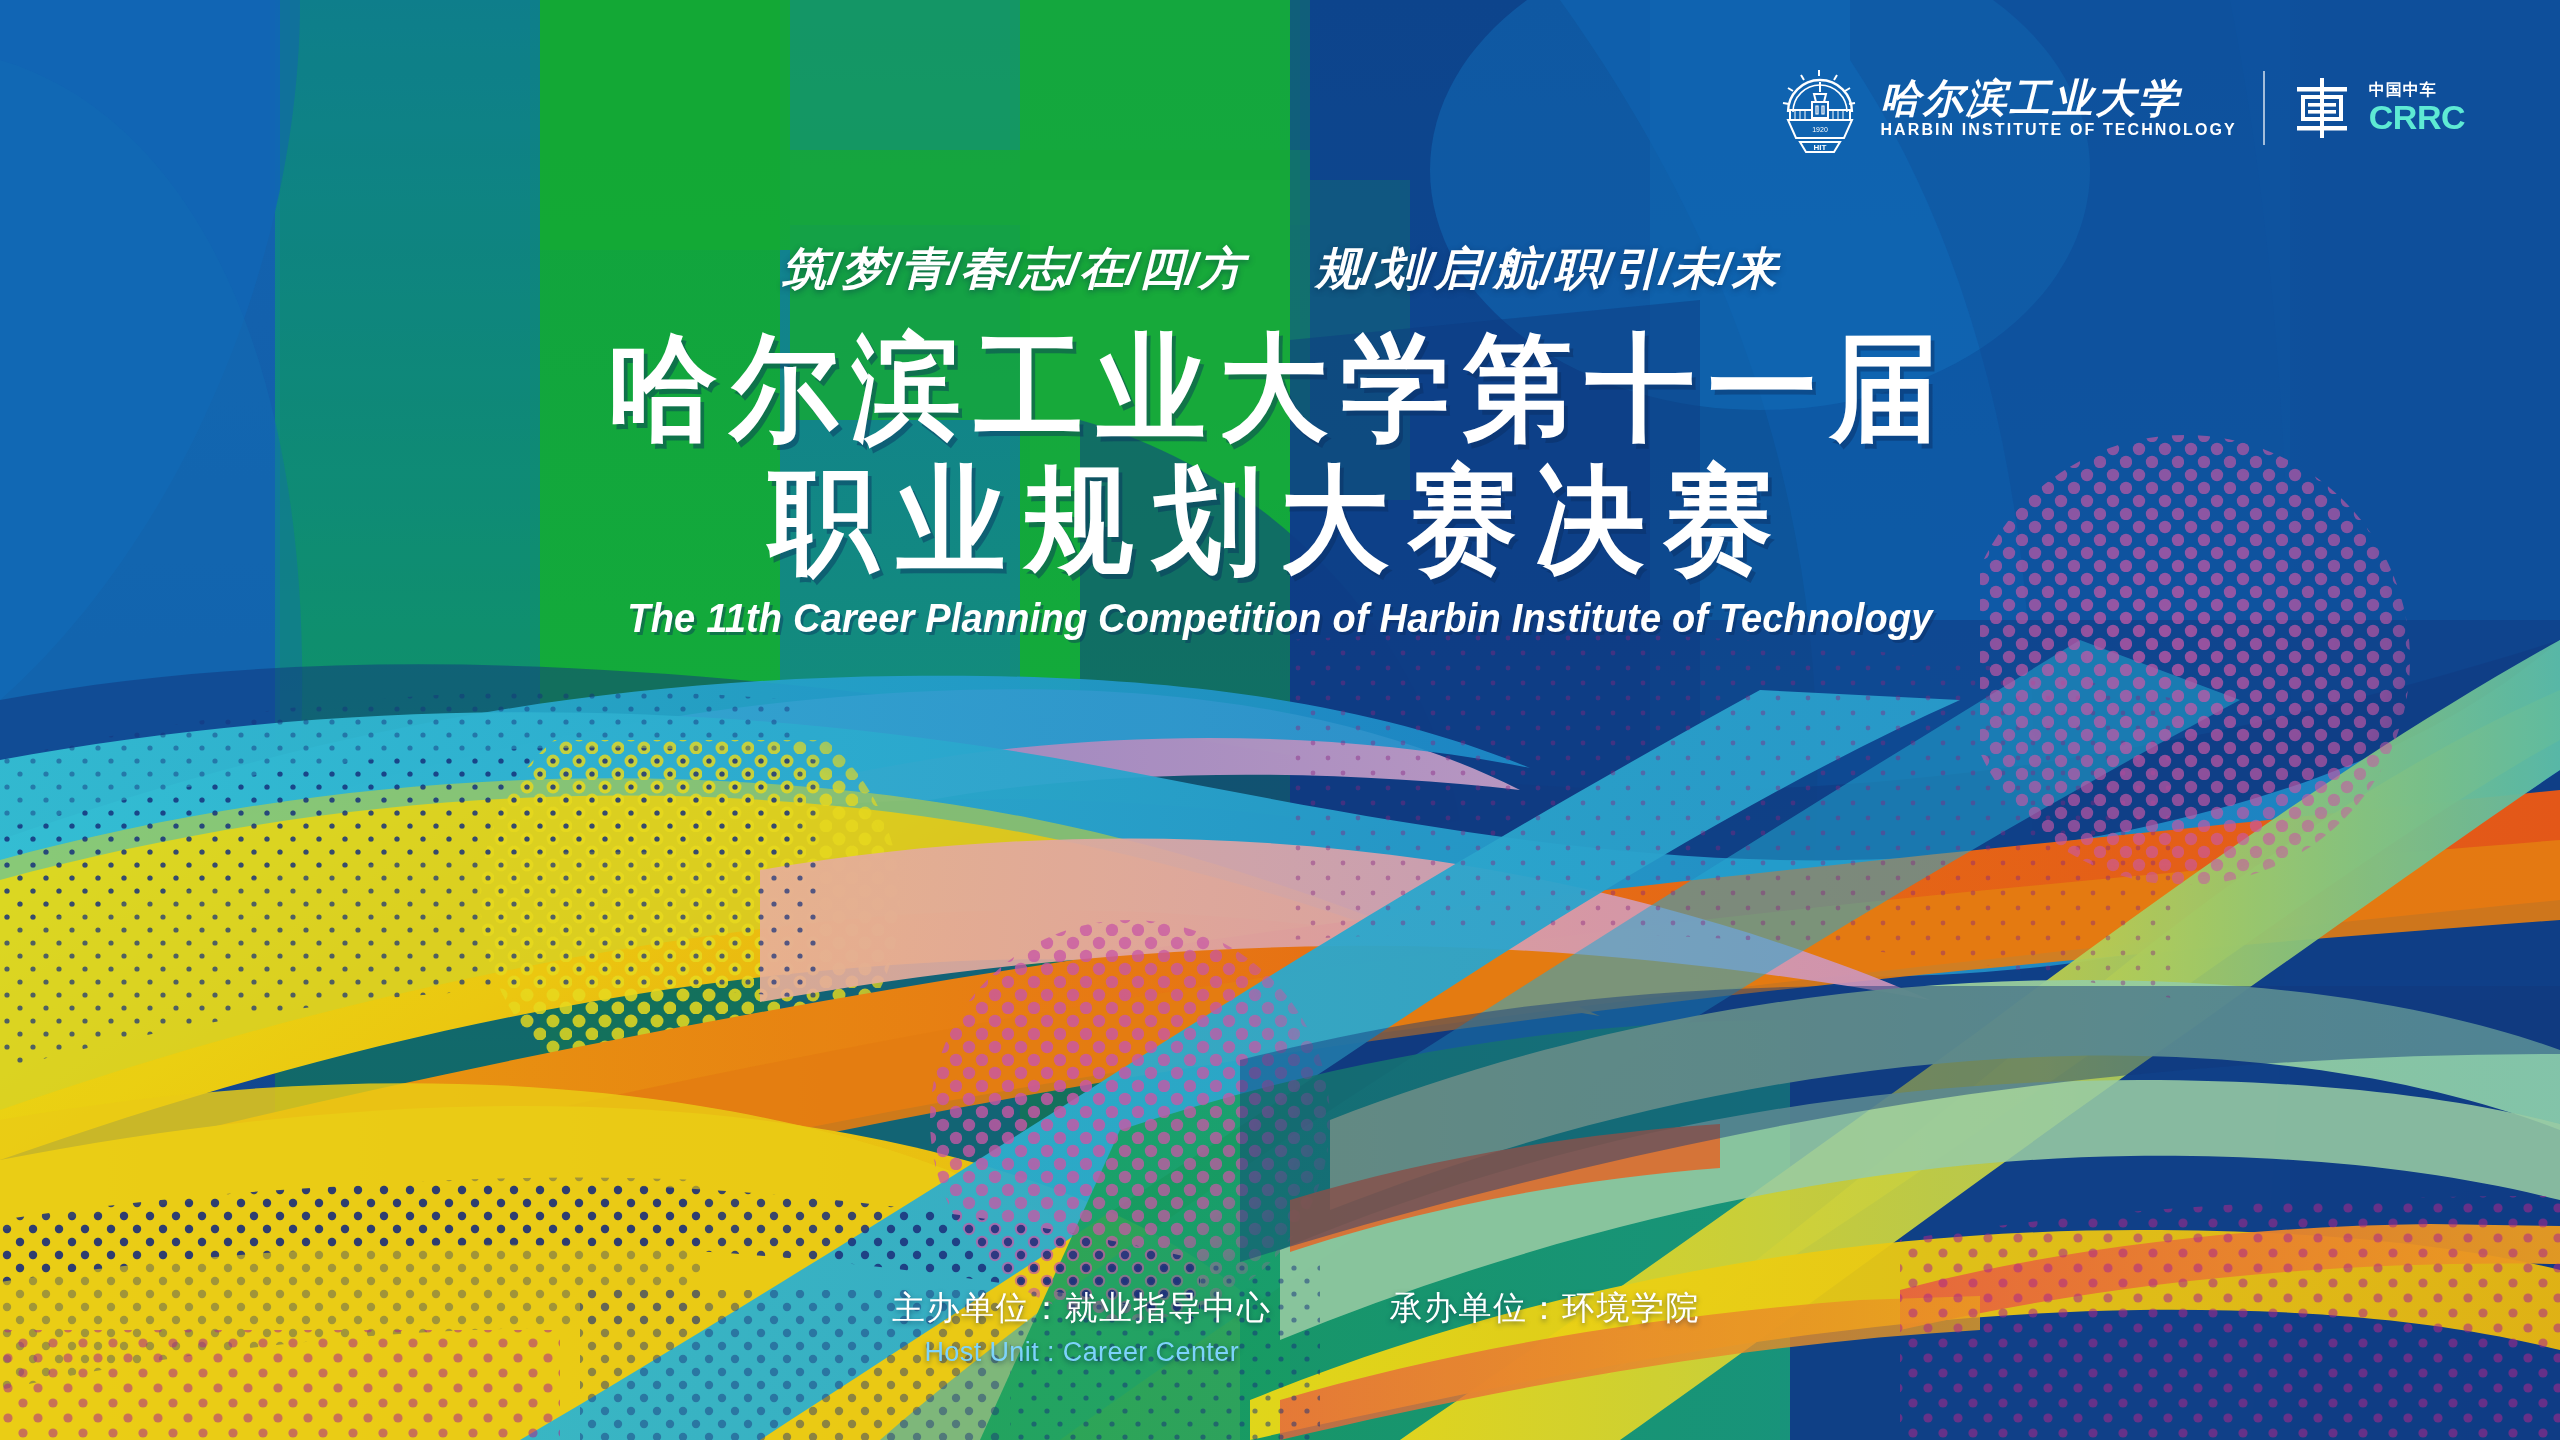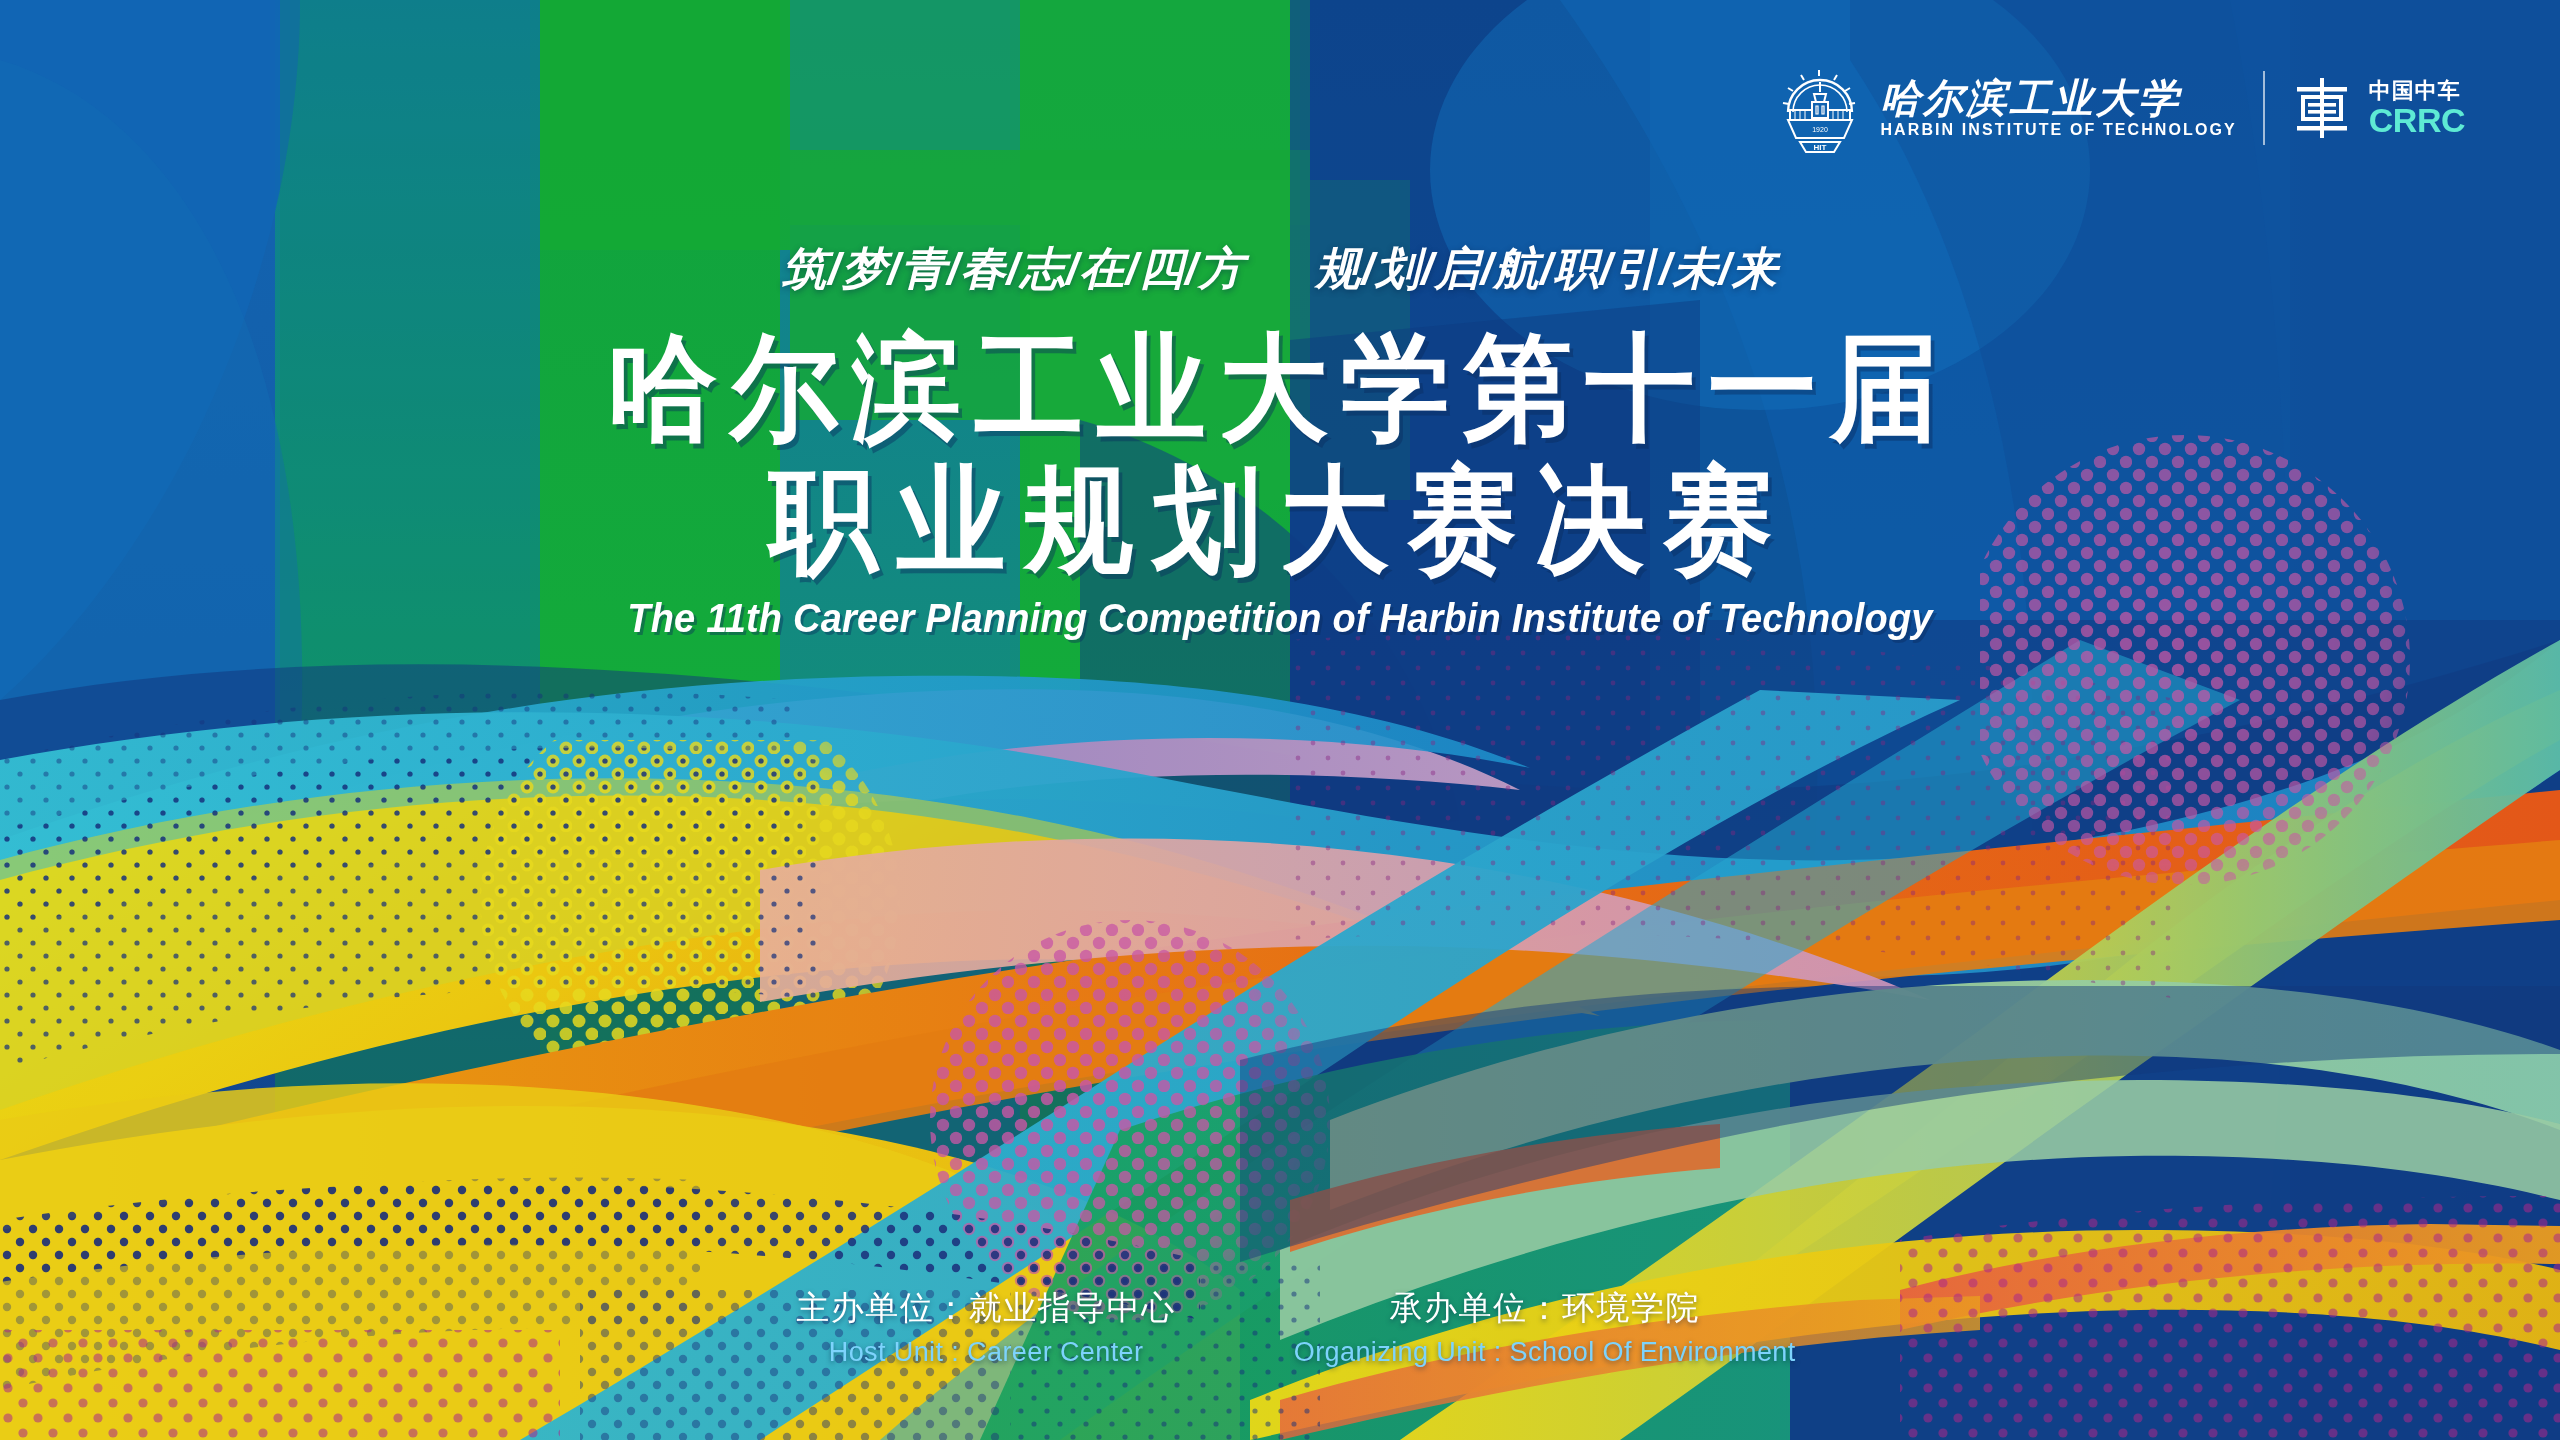--- a/index.html
+++ b/index.html
@@ -31,21 +31,21 @@
   }
   #hit-en{
     font-size:16px;font-weight:700;letter-spacing:2.1px;
     color:#ffffff;white-space:nowrap;line-height:1;
   }
   .logo-divider{width:2px;height:74px;background:rgba(255,255,255,.62);}
   #crrc-logo{display:flex;align-items:center;gap:16px;}
   #crrc-mark{width:62px;height:62px;}
   #crrc-words{display:flex;flex-direction:column;gap:1px;}
   #crrc-cn{
-    font-size:22px;font-weight:700;color:#fff;letter-spacing:1px;line-height:1.05;
+    font-size:16px;font-weight:700;color:#fff;letter-spacing:1px;line-height:1.05;
     white-space:nowrap;
   }
   #crrc-en{
     font-size:34px;font-weight:700;color:#5eead4;letter-spacing:-0.5px;line-height:1;
     white-space:nowrap;
   }
 
   
   #headline{
     position:absolute;left:0;top:228px;width:2560px;
@@ -445,17 +445,16 @@
     <div id="subtitle">The 11th Career Planning Competition of Harbin Institute of Technology</div>
   </div>
 
   <div id="credits">
     <div class="credit">
       <span class="credit-cn">主办单位：就业指导中心</span>
       <span class="credit-en">Host Unit : Career  Center</span>
     </div>
     <div class="credit">
       <span class="credit-cn">承办单位：环境学院</span>
-      <span class="credit-en">Organizing Unit : School Of Environment</span>
     </div>
   </div>
 
 </div>
 
 </body></html>

